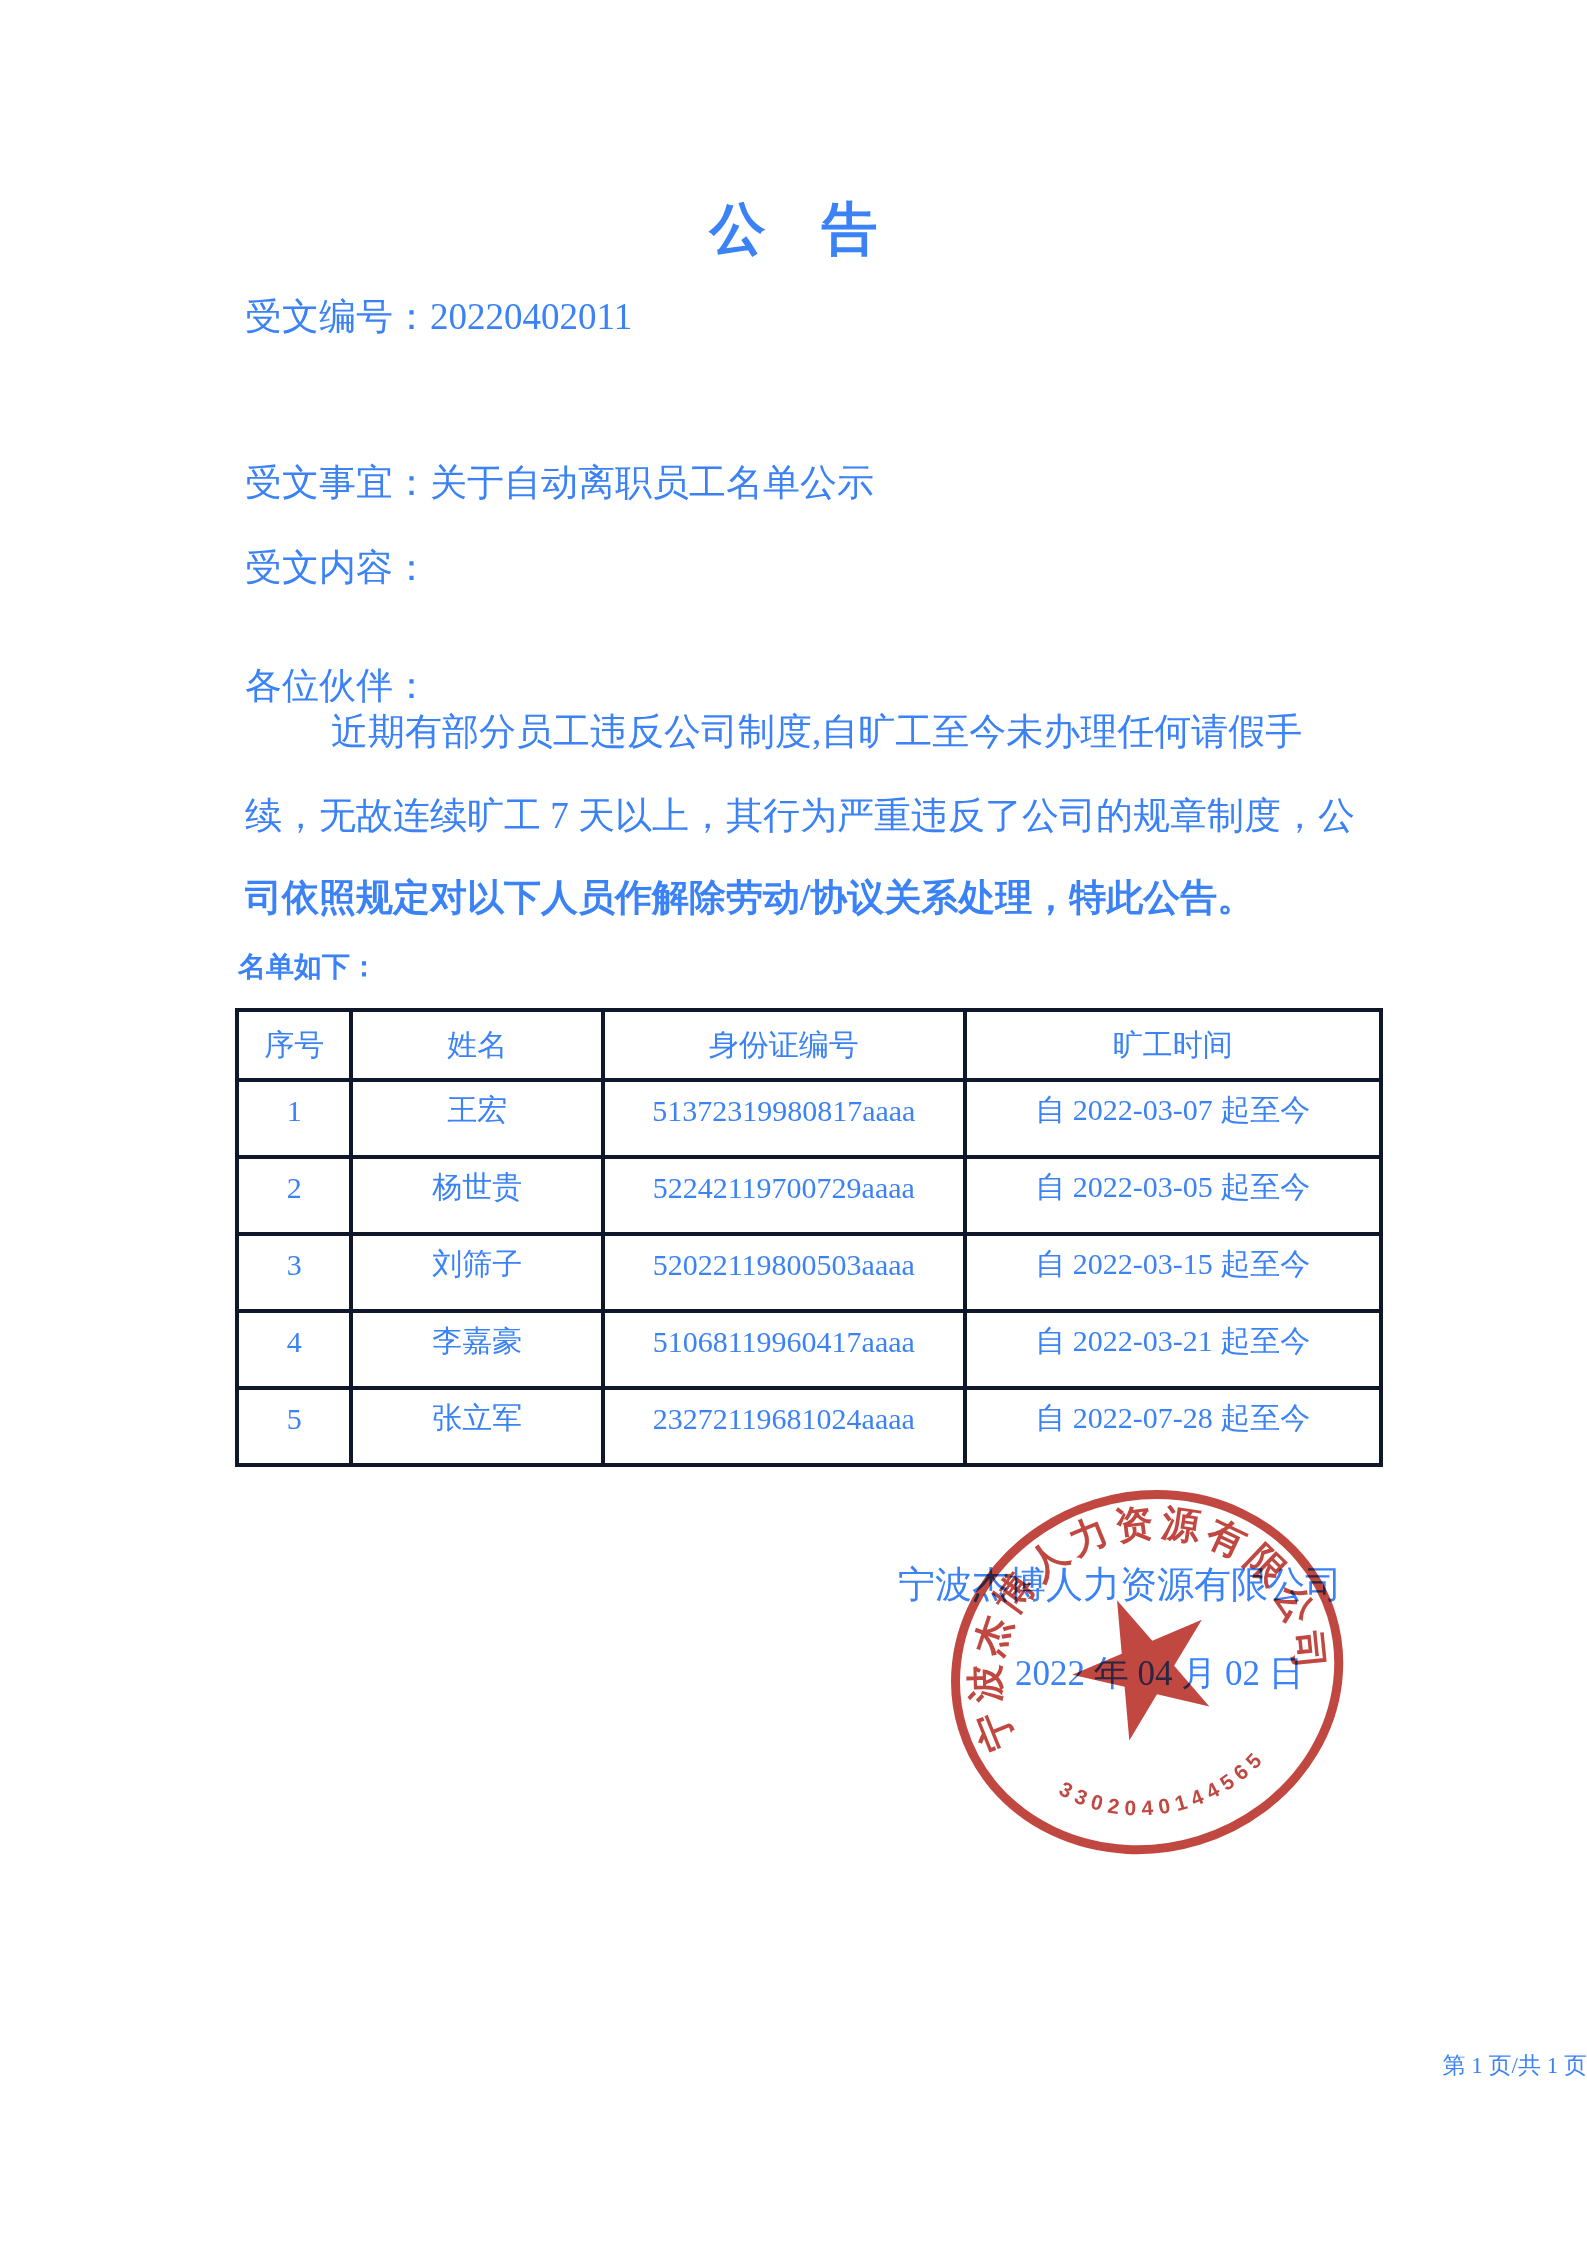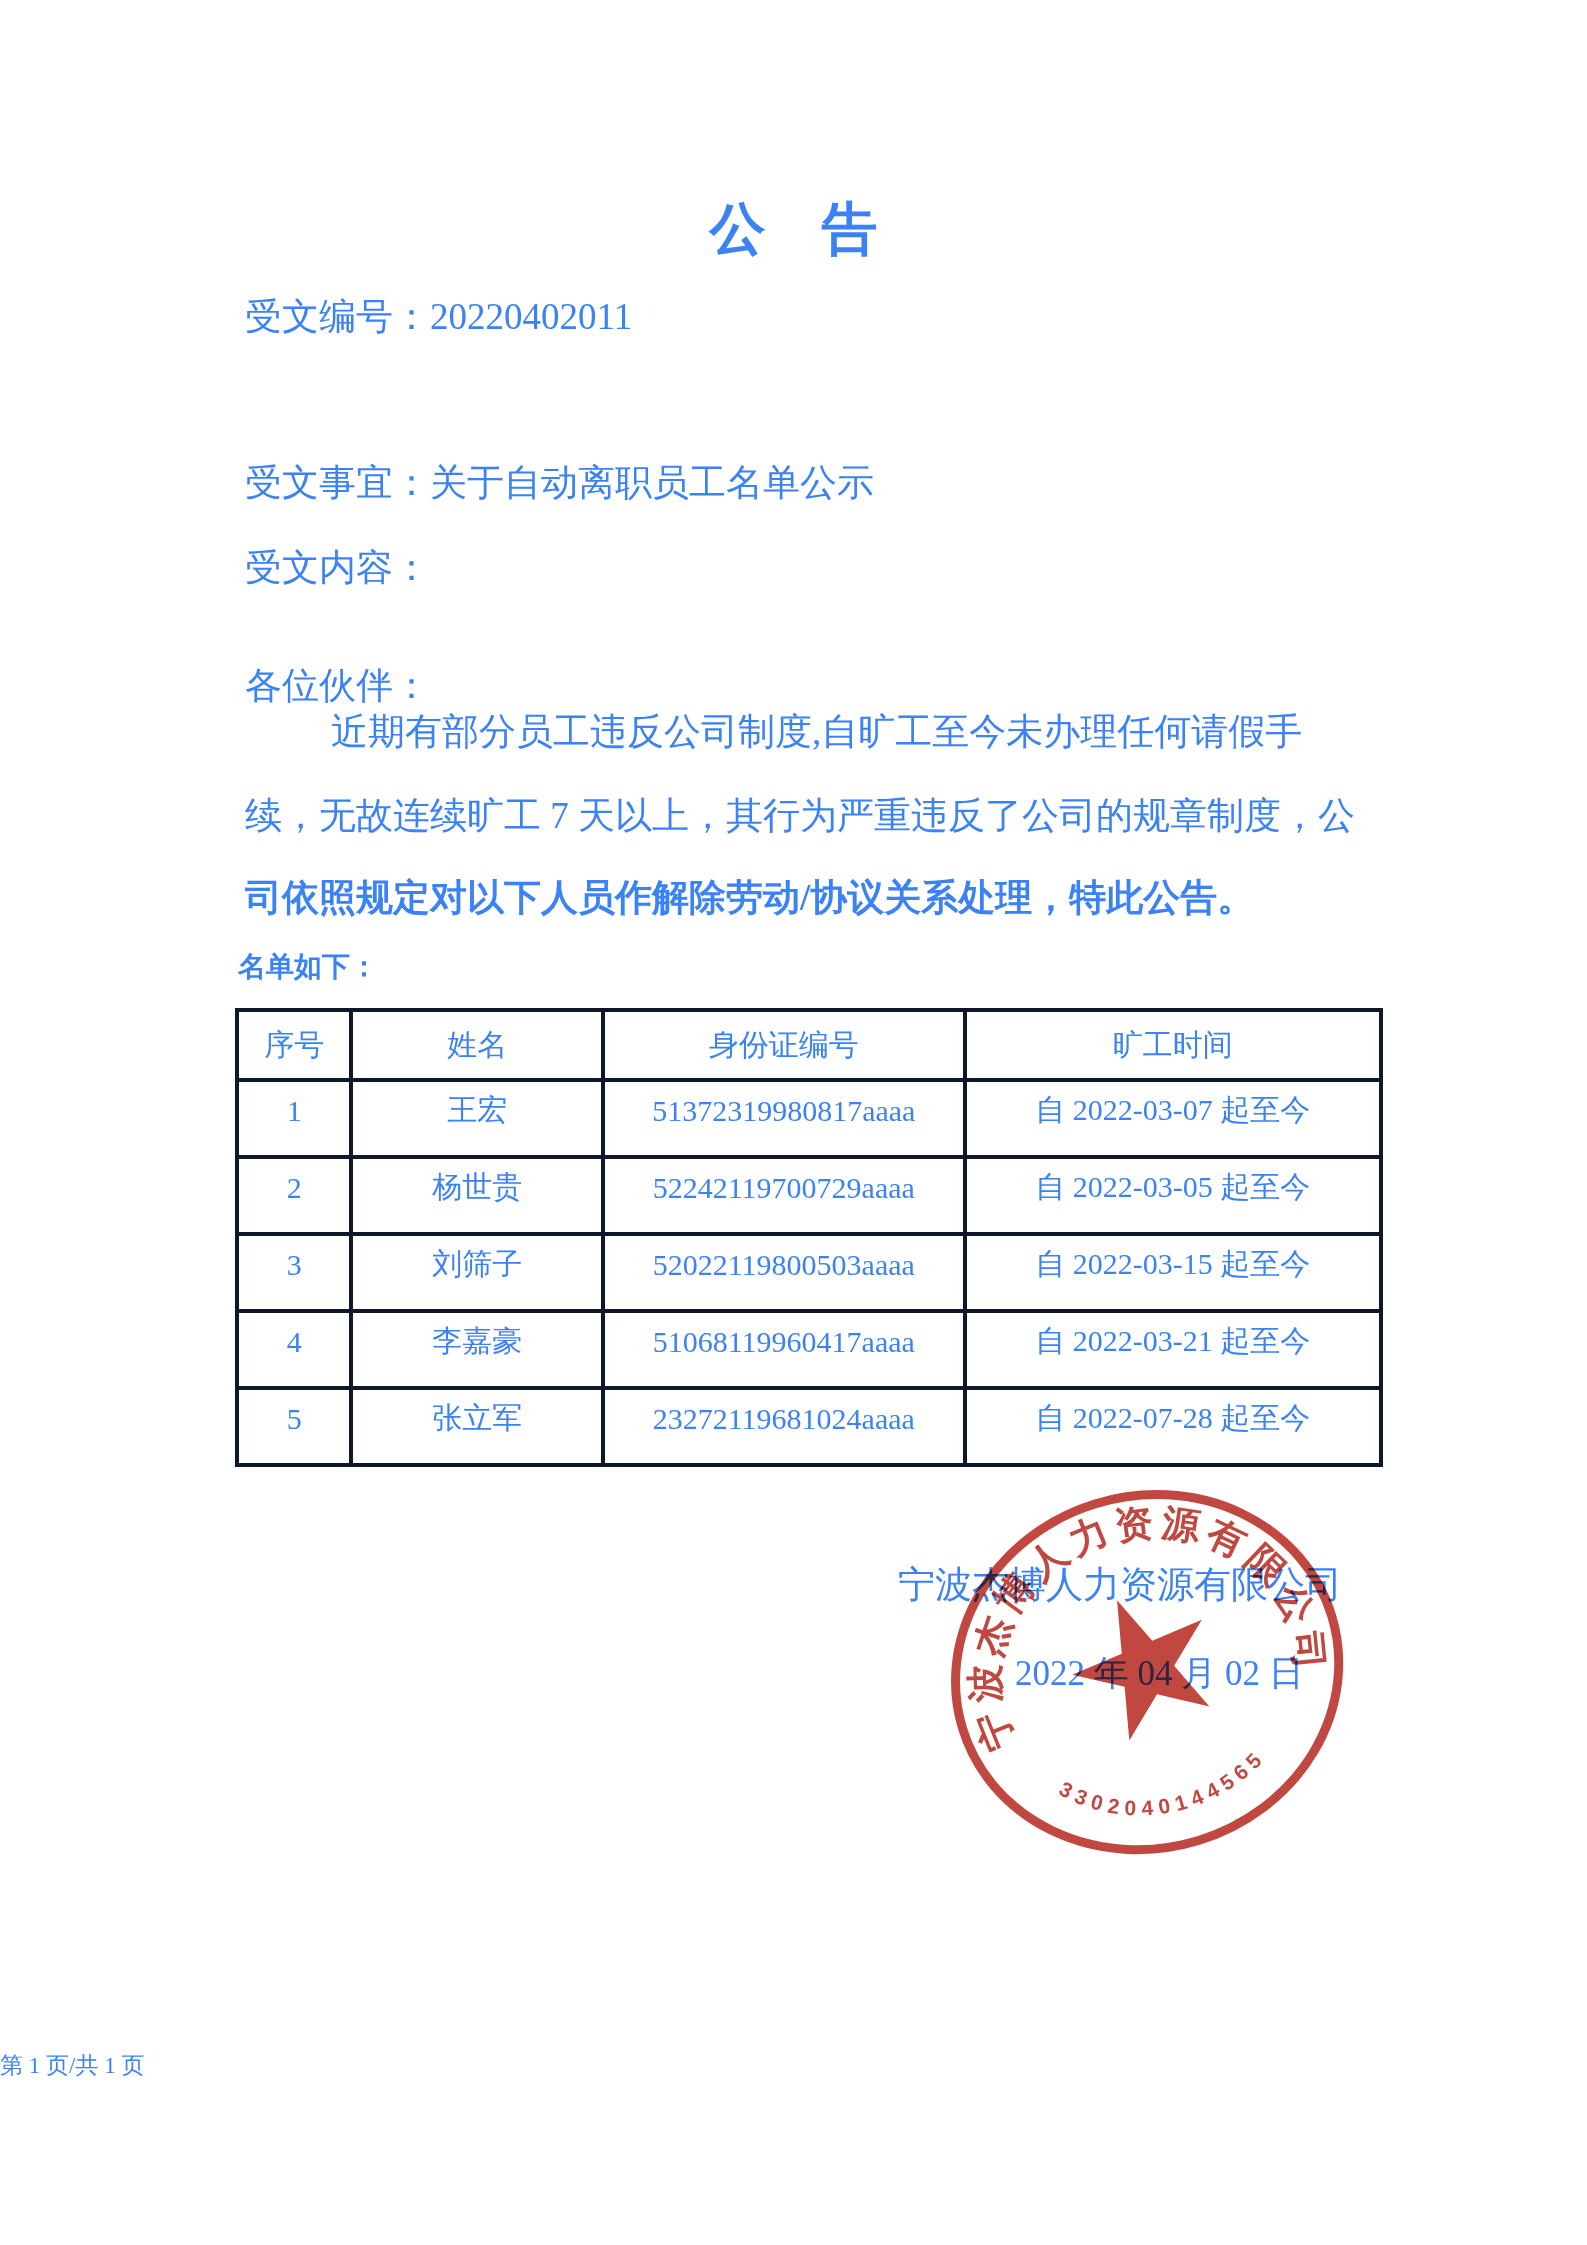--- a/index.html
+++ b/index.html
@@ -71,21 +71,21 @@
     font-size:35px; white-space:nowrap;
   }
   .seal {
     position:absolute; left:925px; top:1472px;
     width:446px; height:406px;
     mix-blend-mode:multiply;
     opacity:0.88;
   }
   .page-footer {
     position:absolute; left:0; top:2050px; width:100%;
-    text-align:left; font-size:23px;
+    text-align:right; font-size:23px;
   }
 </style>
 </head>
 <body>
 
 <div class="page">
 
   <div class="doc-title">公　告</div>
 
   <div class="field-line f0">

